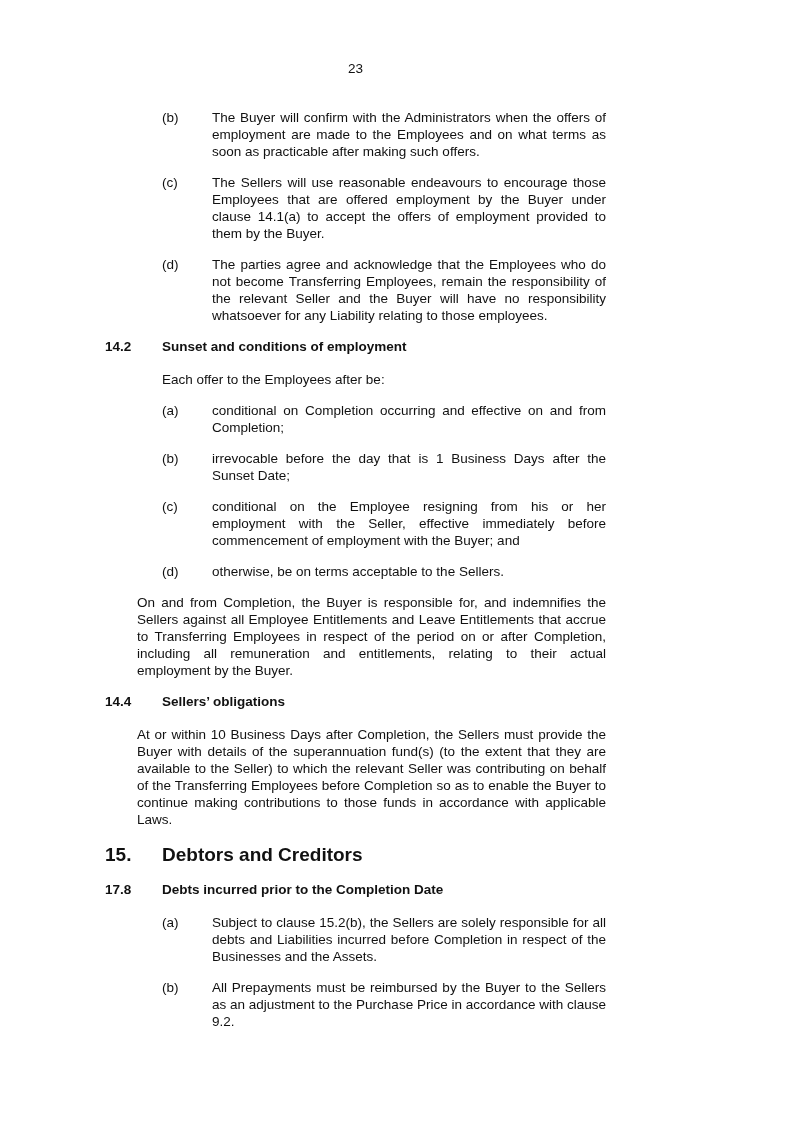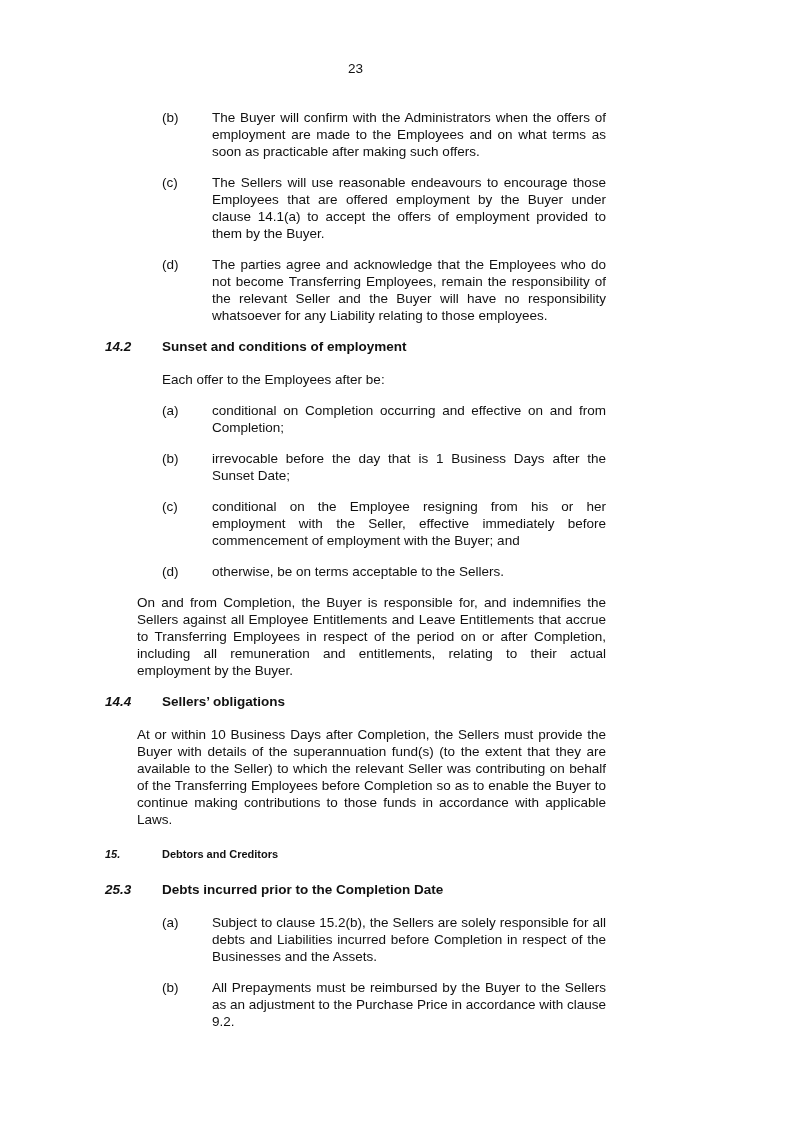--- a/index.html
+++ b/index.html
@@ -24,25 +24,24 @@
   }
   .block { margin-bottom: 14px; }
   .heading-row {
     display: flex;
     font-weight: bold;
     margin-bottom: 16px;
   }
   .heading-row .num {
     width: 57px;
     flex-shrink: 0;
-    font-style: italic;
   }
   .heading-row .title { flex: 1; }
   .heading-row.major {
-    font-size: 11px;
+    font-size: 19px;
     line-height: 21px;
     margin-top: 16px;
   }
   .body-para {
     margin-left: 32px;
     text-align: justify;
   }
   .intro-para {
     margin-left: 57px;
   }
@@ -109,21 +108,21 @@
     <span class="title">Sellers’ obligations</span>
   </div>
   <div class="body-para block">At or within 10 Business Days after Completion, the Sellers must provide the Buyer with details of the superannuation fund(s) (to the extent that they are available to the Seller) to which the relevant Seller was contributing on behalf of the Transferring Employees before Completion so as to enable the Buyer to continue making contributions to those funds in accordance with applicable Laws.</div>
 
   <div class="heading-row major">
     <span class="num">15.</span>
     <span class="title">Debtors and Creditors</span>
   </div>
 
   <div class="heading-row">
-    <span class="num">25.3</span>
+    <span class="num">17.8</span>
     <span class="title">Debts incurred prior to the Completion Date</span>
   </div>
 
   <div class="list-item block">
     <span class="label">(a)</span>
     <span class="text">Subject to clause 15.2(b), the Sellers are solely responsible for all debts and Liabilities incurred before Completion in respect of the Businesses and the Assets.</span>
   </div>
   <div class="list-item block">
     <span class="label">(b)</span>
     <span class="text">All Prepayments must be reimbursed by the Buyer to the Sellers as an adjustment to the Purchase Price in accordance with clause 9.2.</span>

